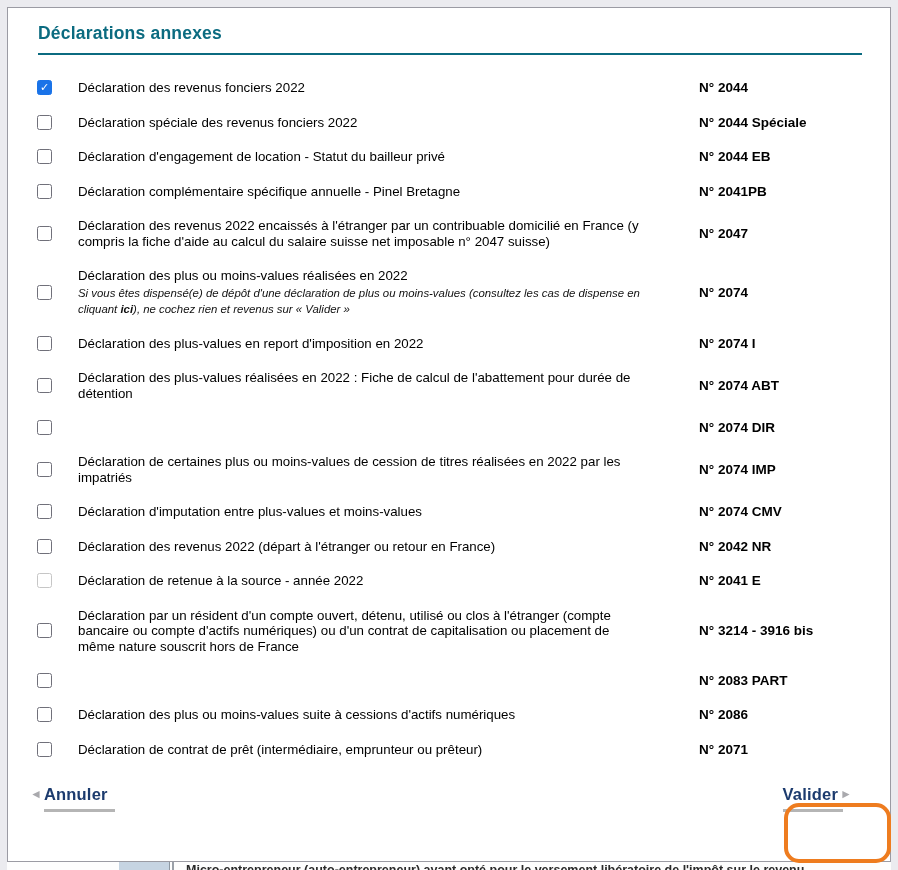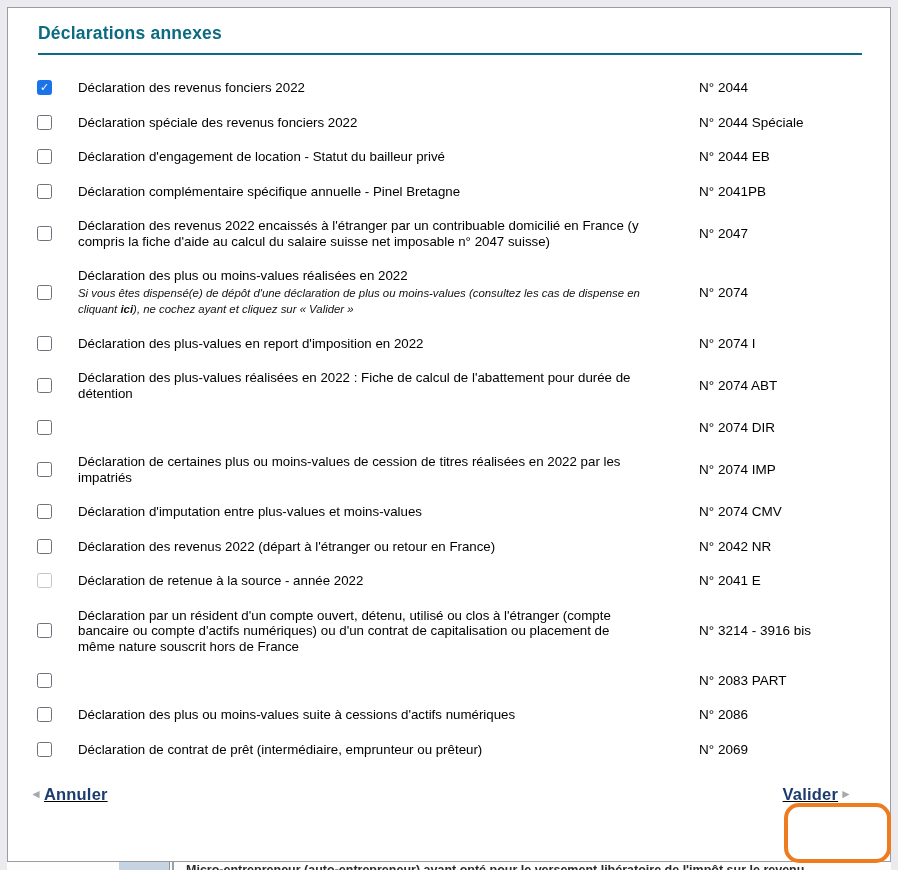--- a/index.html
+++ b/index.html
@@ -31,33 +31,33 @@
     background:#fff;display:flex;align-items:center;justify-content:center;
     font-size:11px;line-height:11px;color:#fff;cursor:pointer;box-sizing:content-box;
   }
   .checkbox.checked{background:#1a73e8;border-color:#1a73e8;font-weight:bold;}
   .checkbox.disabled{border-color:#c6c6c6;cursor:default;}
   .label-col{width:570px;flex-shrink:0;font-size:13.3px;line-height:15.5px;color:#000;}
   .row-note{font-size:11.4px;line-height:16px;font-style:italic;color:#101010;margin-top:1px;}
   .note-link{font-weight:bold;cursor:pointer;margin-top:40px;}
   .num-col{
     margin-left:auto;width:181px;flex-shrink:0;
-    font-size:13.5px;font-weight:normal;color:#000;white-space:nowrap;padding-left:8px;
+    font-size:13.5px;font-weight:bold;color:#000;white-space:nowrap;padding-left:8px;
   }
 
   
   .footer{
     display:flex;justify-content:space-between;align-items:flex-start;
     margin:27px 36px 0 20px;
   }
   .nav-link{display:flex;align-items:flex-start;cursor:pointer;text-decoration:none;}
   .arrow{
     font-size:12px;color:#a9a9ad;line-height:20px;margin:0 2px;flex-shrink:0;
   }
-  .link-stack{display:flex;flex-direction:row;text-decoration:underline;}
+  .link-stack{display:flex;flex-direction:column;}
   .link-text{
     font-size:16.5px;font-weight:bold;color:#1c3b6e;line-height:20px;letter-spacing:.2px;
   }
   .link-bar{height:3px;background:#b5b5b5;margin-top:5px;}
   .cancel .link-bar{width:112%;}
   .validate .link-bar{width:108%;}
 
   
   .highlight-ring{
     position:absolute;left:784px;top:803px;width:99px;height:52px;
@@ -143,21 +143,21 @@
         </div>
         <div class="num-col">N° 2047</div>
       </div>
         <div class="decl-row">
         <div class="cb-col">
           <span class="checkbox" role="checkbox" aria-checked="false"></span>
         </div>
         <div class="label-col">
           <div>Déclaration des plus ou moins-values réalisées en 2022</div>
           <div class="row-note">
-            <span>Si vous êtes dispensé(e) de dépôt d'une déclaration de plus ou moins-values (consultez les cas de dispense en cliquant </span><span class="note-link">ici</span><span>), ne cochez ayant et cliquez sur « Valider »</span>
+            <span>Si vous êtes dispensé(e) de dépôt d'une déclaration de plus ou moins-values (consultez les cas de dispense en cliquant </span><span class="note-link">ici</span><span>), ne cochez rien et revenus sur « Valider »</span>
           </div>
         </div>
         <div class="num-col">N° 2074</div>
       </div>
         <div class="decl-row">
         <div class="cb-col">
           <span class="checkbox" role="checkbox" aria-checked="false"></span>
         </div>
         <div class="label-col">
           <div>Déclaration des plus-values en report d'imposition en 2022</div>
@@ -248,21 +248,21 @@
         <div class="num-col">N° 2086</div>
       </div>
         <div class="decl-row">
         <div class="cb-col">
           <span class="checkbox" role="checkbox" aria-checked="false"></span>
         </div>
         <div class="label-col">
           <div>Déclaration de contrat de prêt (intermédiaire, emprunteur ou prêteur)</div>
 
         </div>
-        <div class="num-col">N° 2069</div>
+        <div class="num-col">N° 2071</div>
       </div>
       </div>
 
     <div class="footer">
       <a class="nav-link cancel">
         <span class="arrow">◄</span>
         <span class="link-stack">
           <span class="link-text">Annuler</span>
           <span class="link-bar"></span>
         </span>

